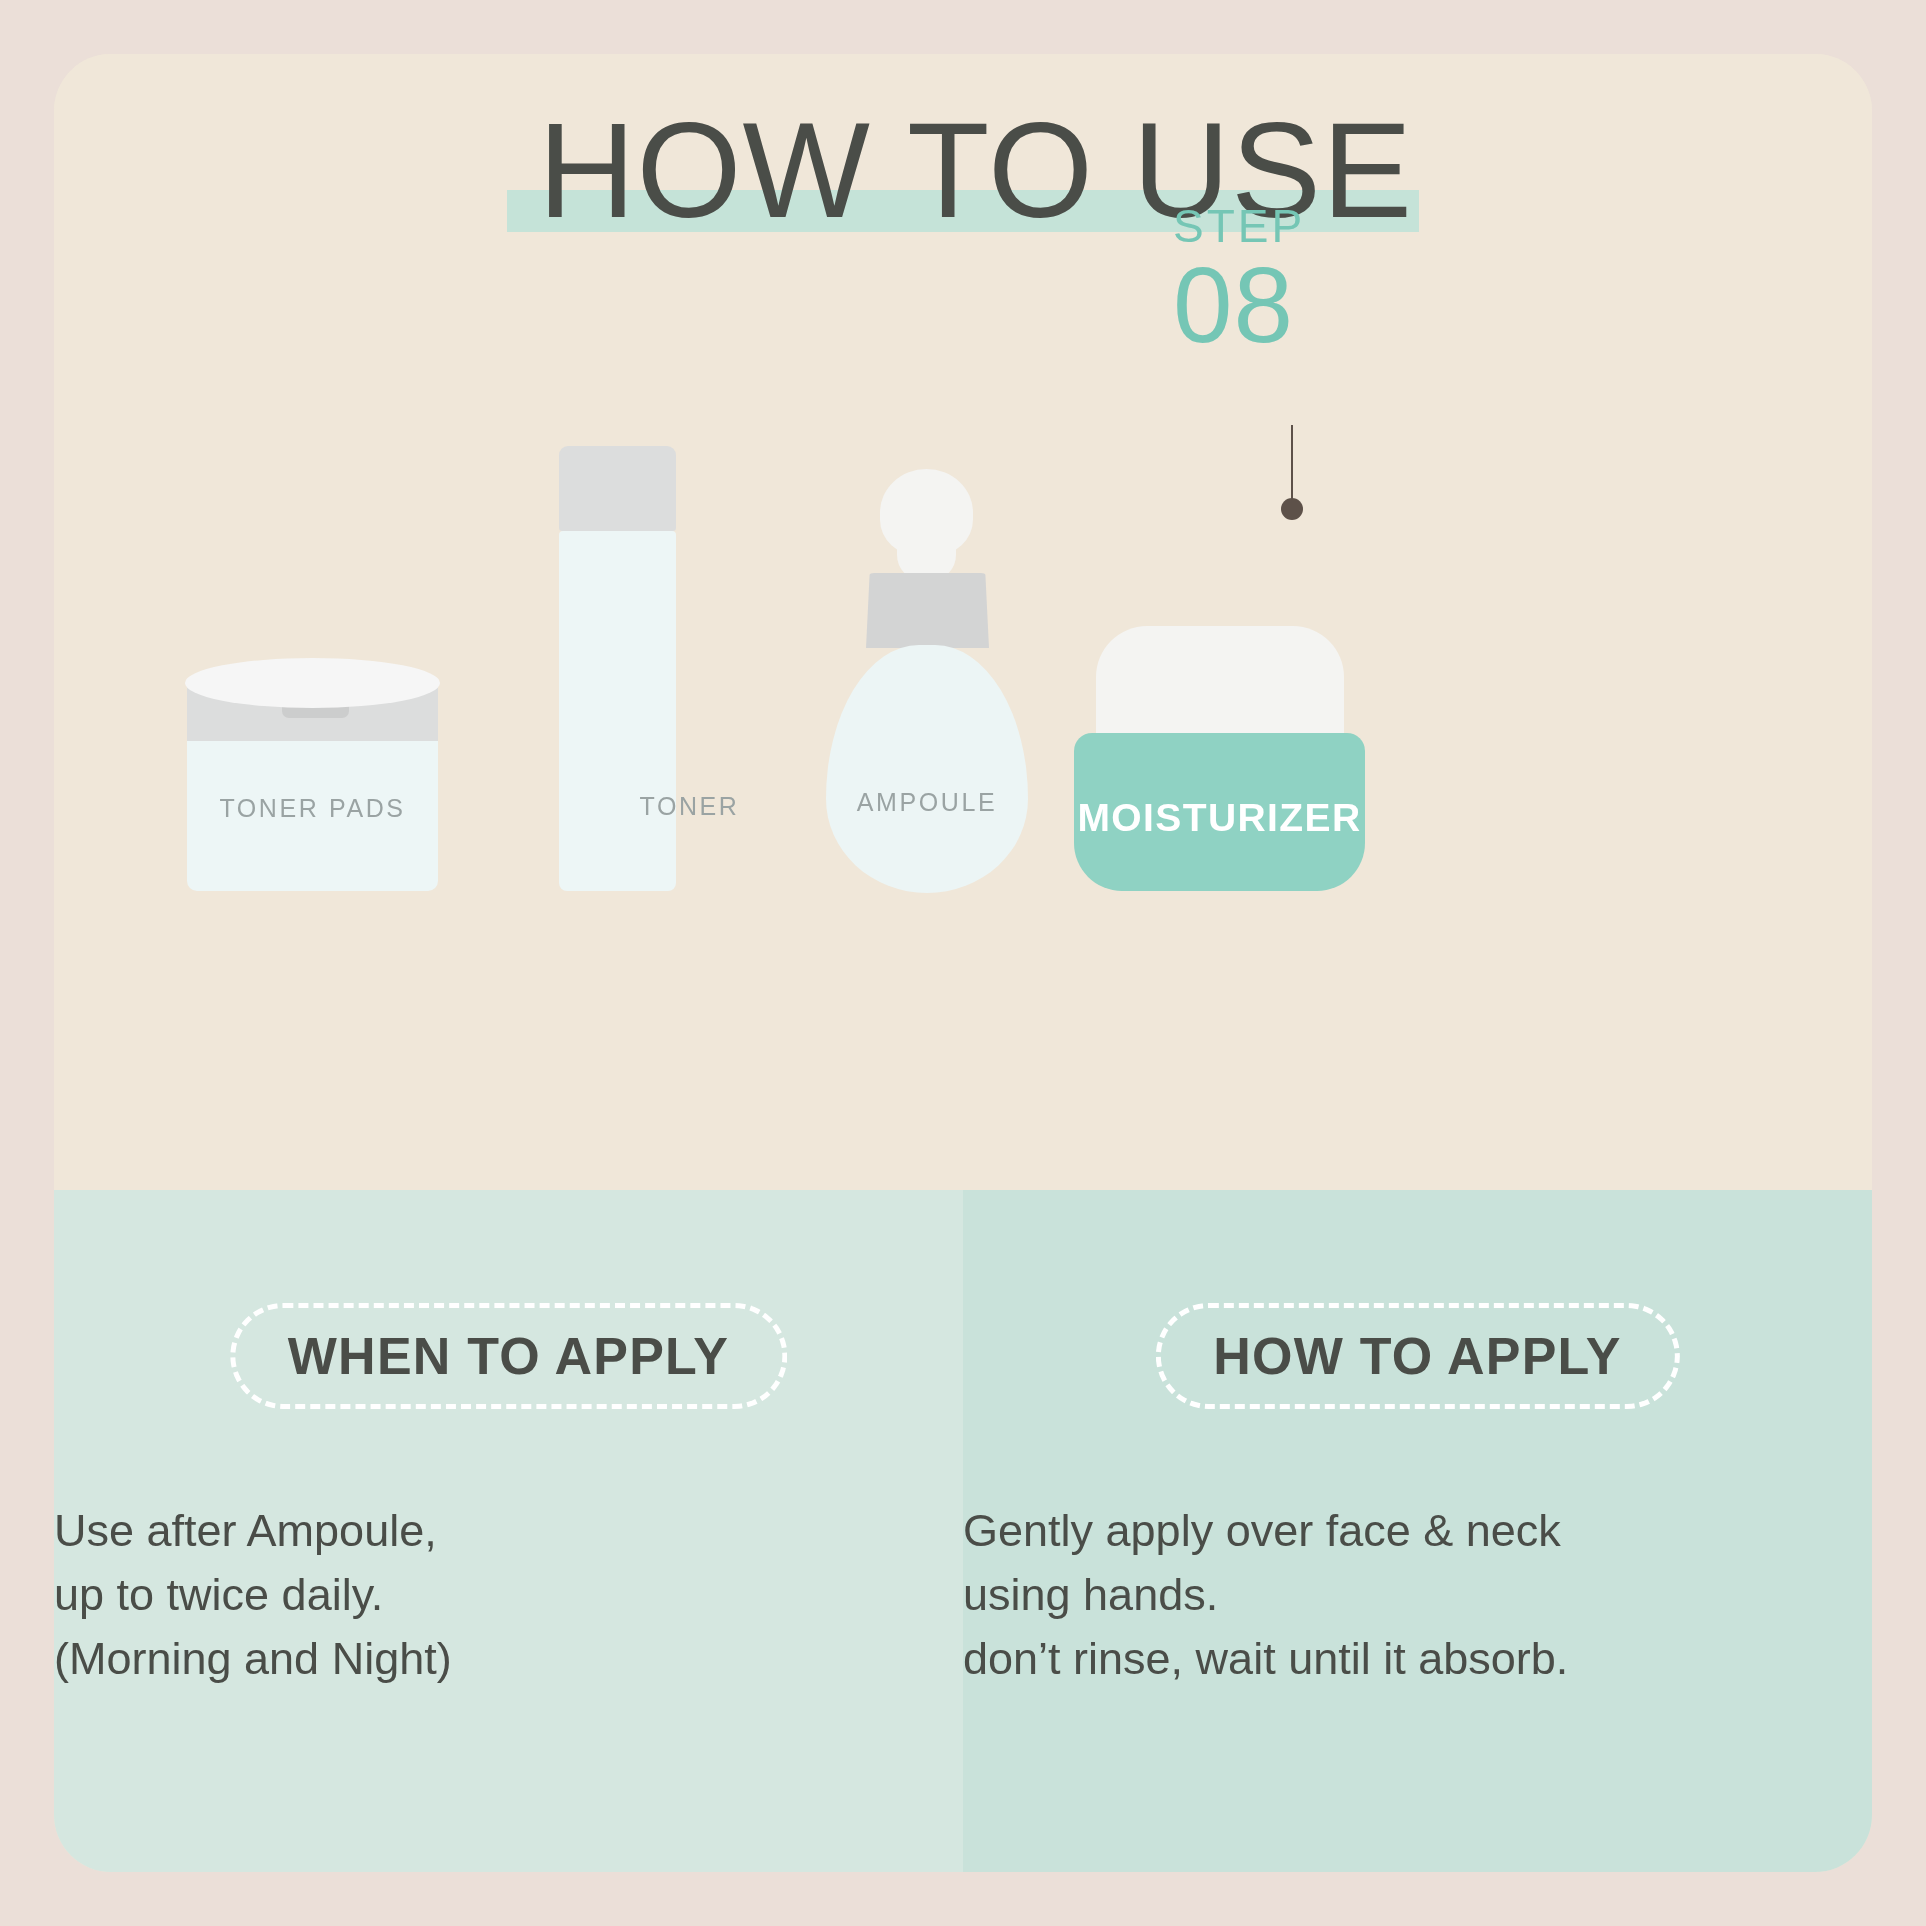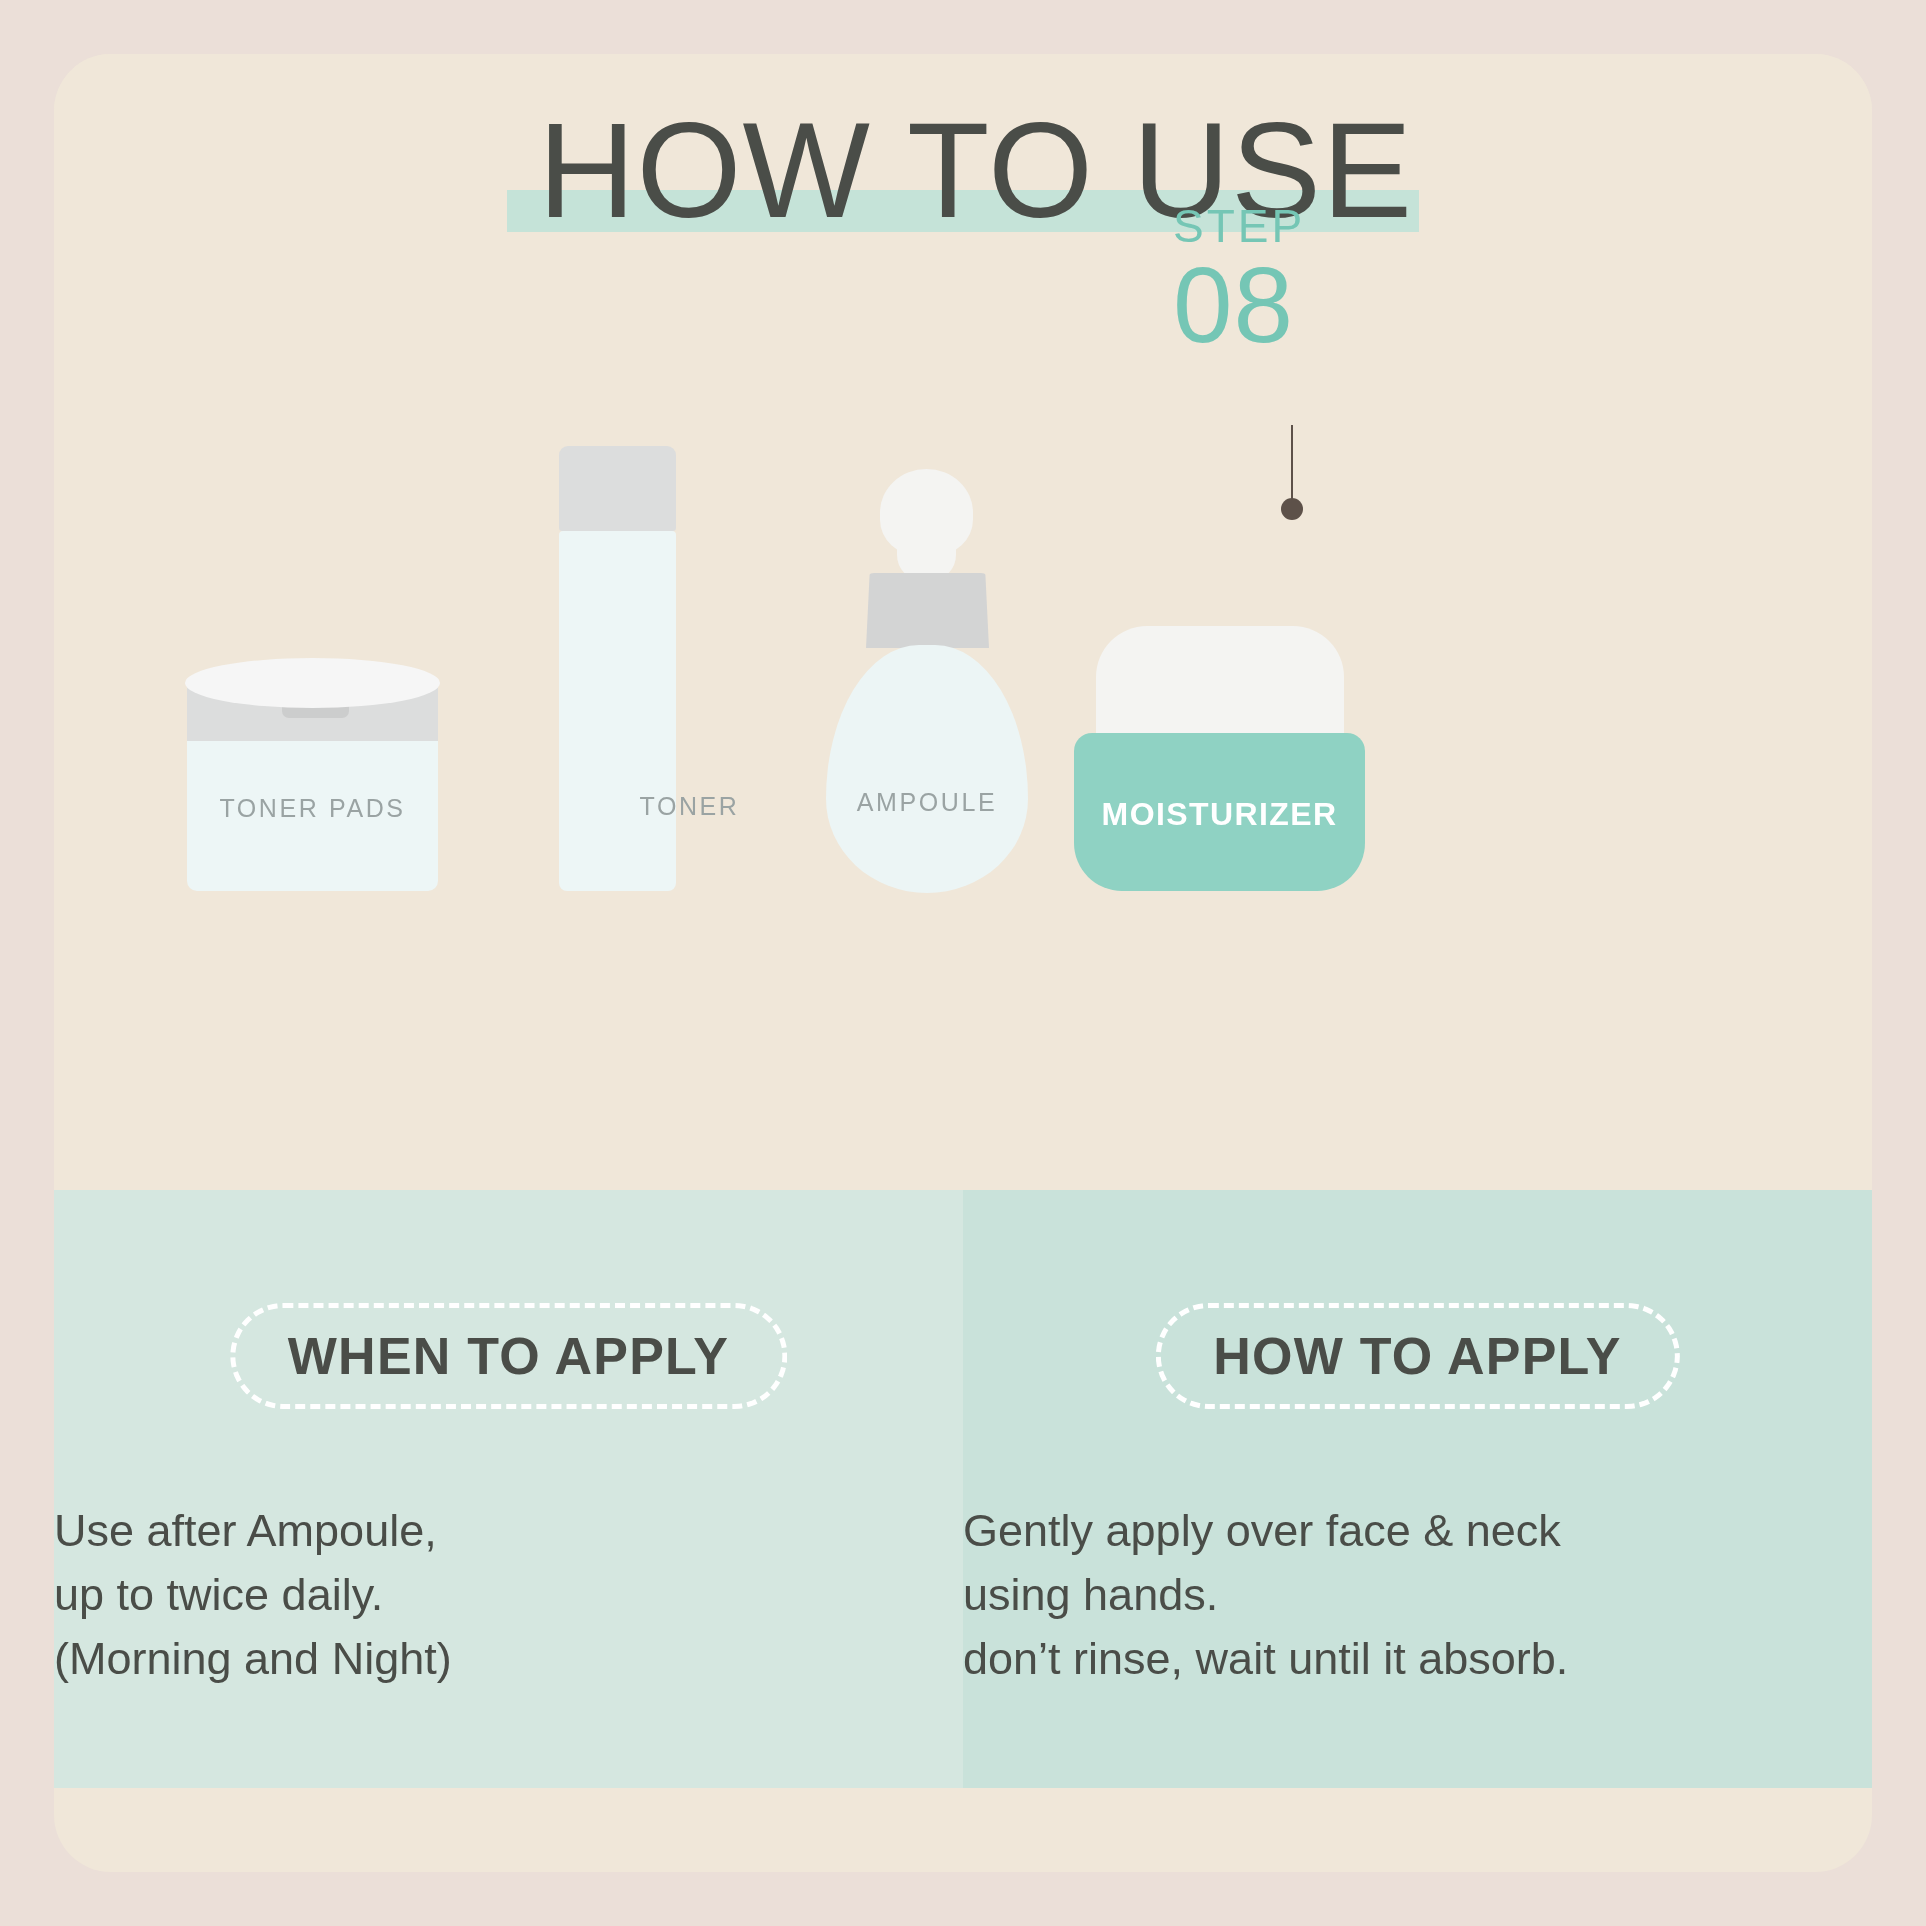--- a/index.html
+++ b/index.html
@@ -132,29 +132,29 @@
   .mo-lid{
     position:absolute;left:22px;top:0;width:248px;height:133px;
     background:#f4f4f2;border-radius:51px 51px 8px 8px;
   }
   .mo-body{
     position:absolute;left:0;top:107px;width:291px;height:158px;
     background:#8fd2c3;border-radius:18px 18px 48px 48px;
   }
   .mo-label{
     position:absolute;left:0;top:170px;width:291px;text-align:center;
-    font-size:32px;font-weight:700;letter-spacing:1.4px;color:#ffffff;
+    font-size:39px;font-weight:700;letter-spacing:1.4px;color:#ffffff;
   }
 
   
   .panels{
     position:absolute;left:0;top:1136px;width:1818px;height:682px;
     display:flex;
   }
-  .panel{position:relative;height:598px;}
+  .panel{position:relative;height:682px;}
   .panel-left{width:909px;background:#d5e7e0;}
   .panel-right{width:909px;background:#c9e2da;}
 
   .badge{
     position:absolute;top:113px;left:50%;transform:translateX(-50%);
     border:5px dashed #ffffff;
     border-radius:69px;
     padding:22px 53px;
     white-space:nowrap;
   }

